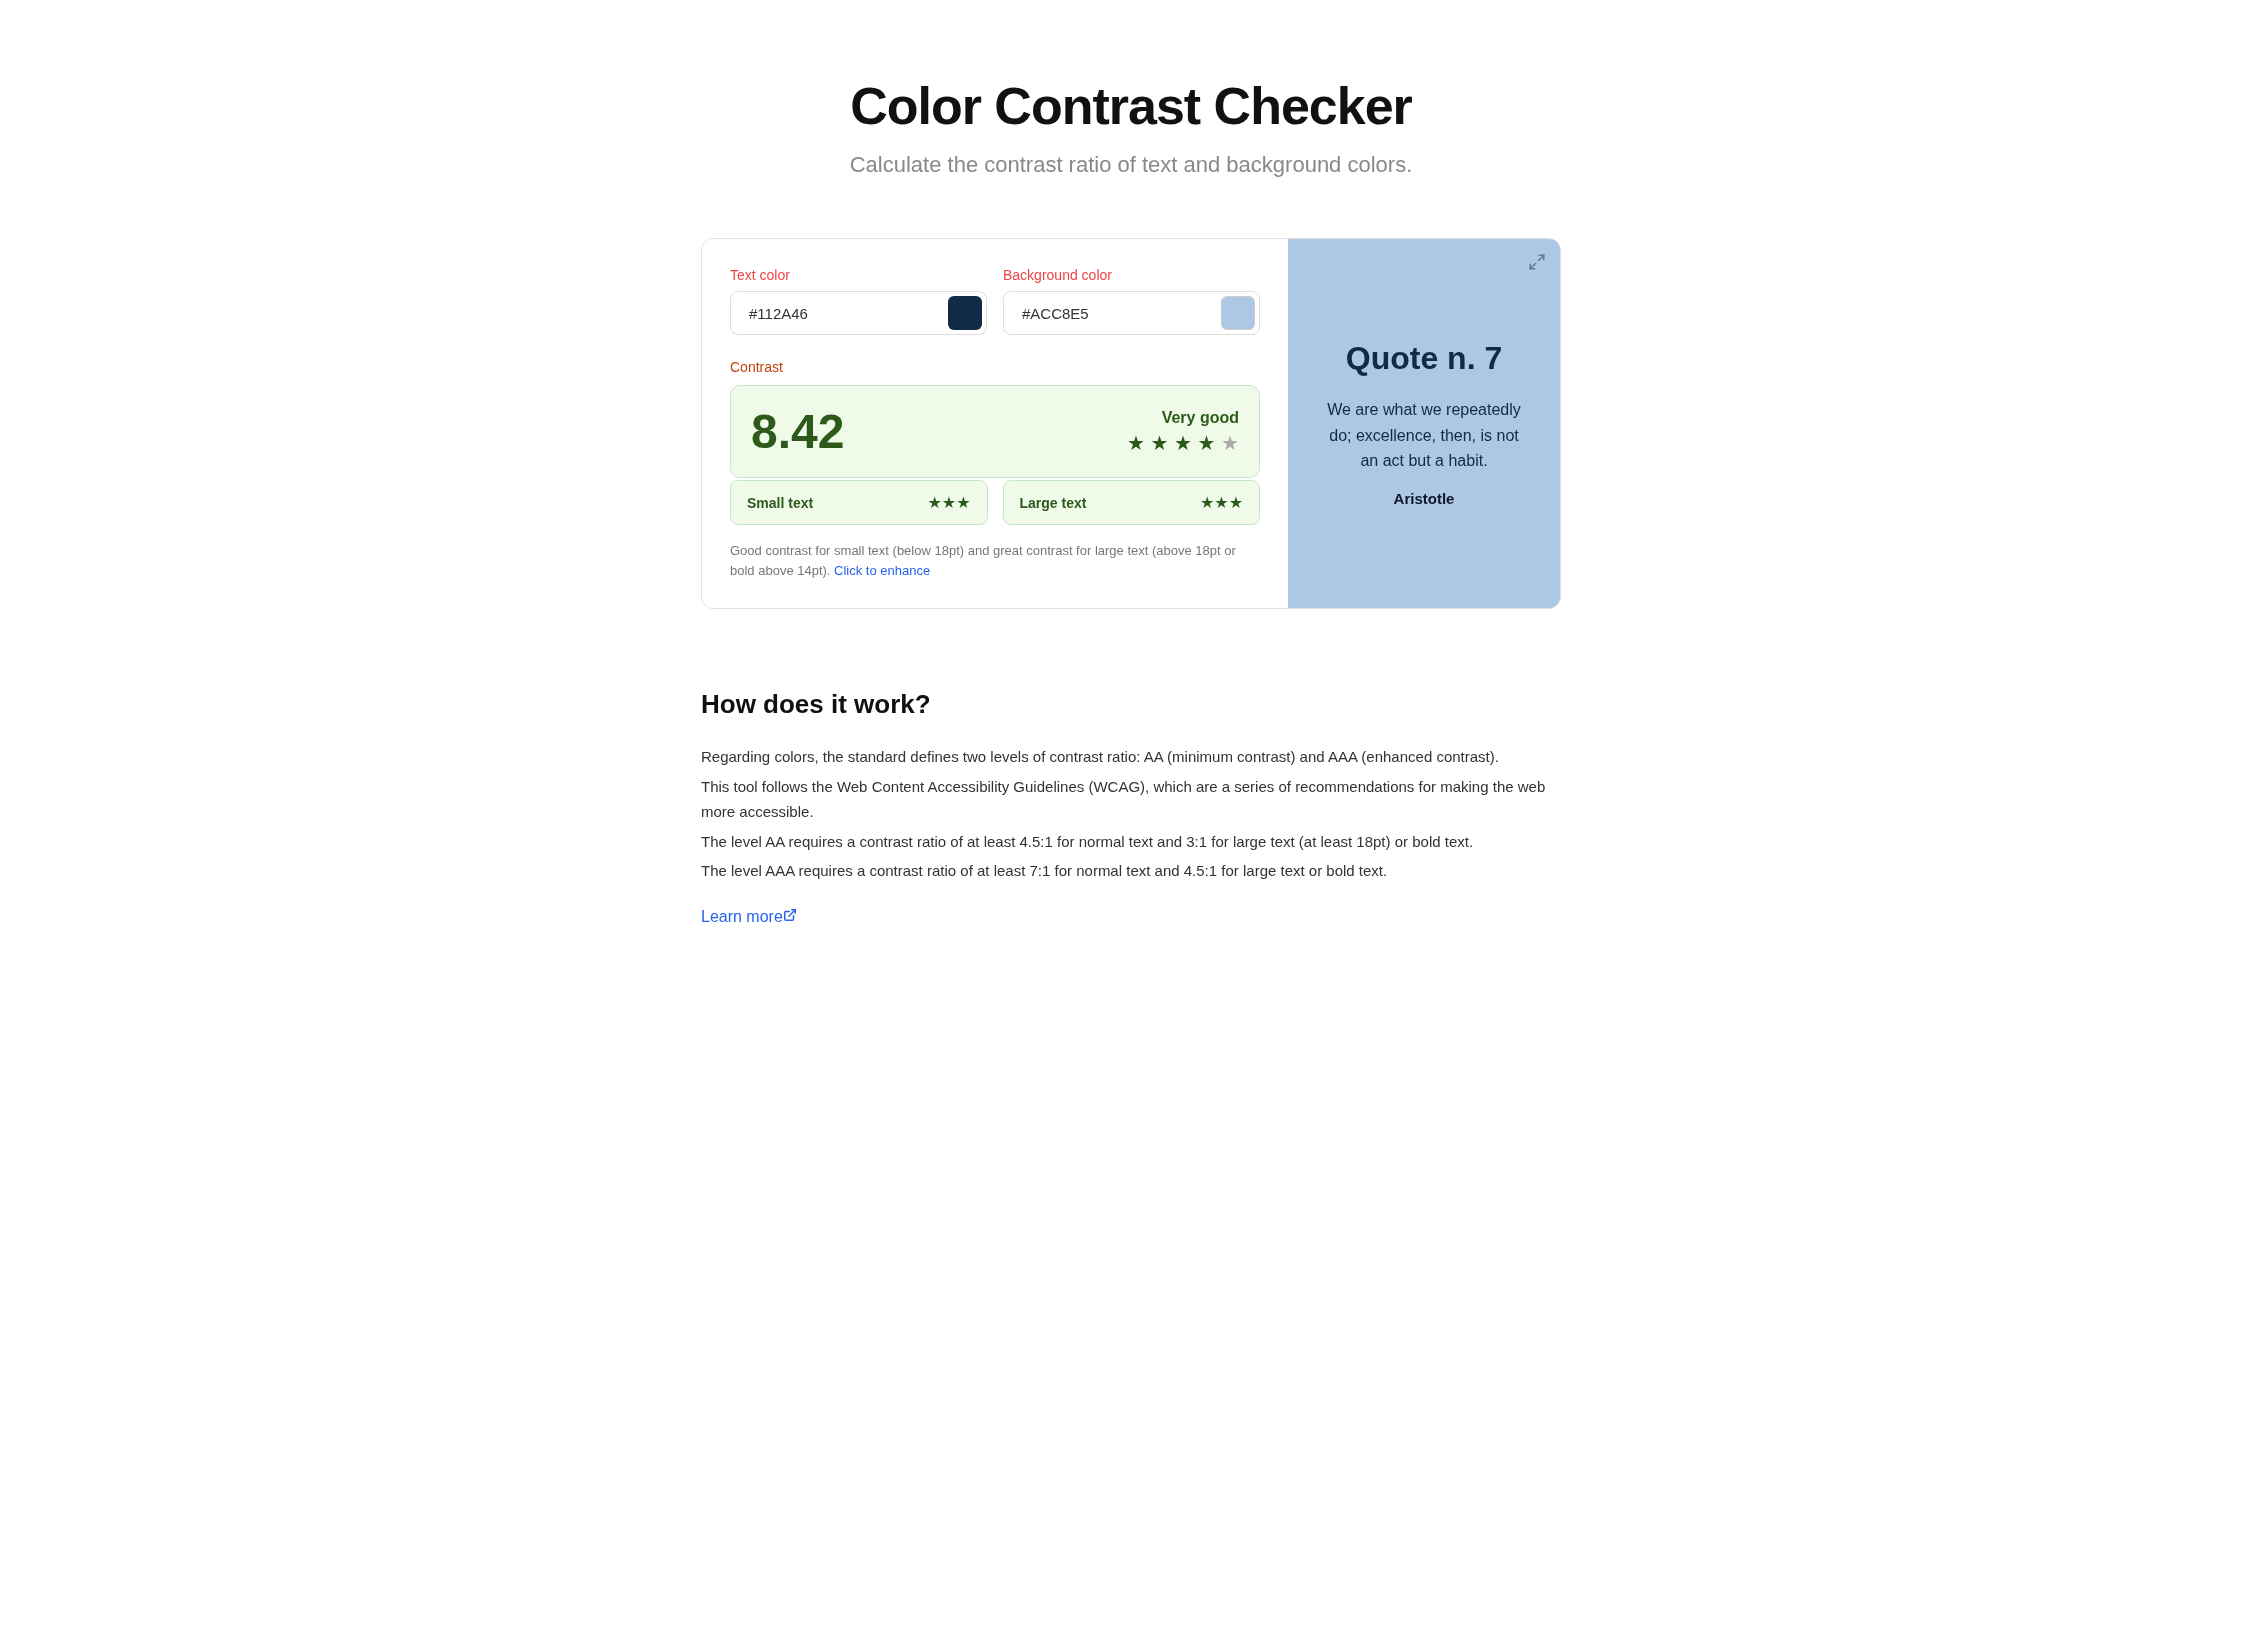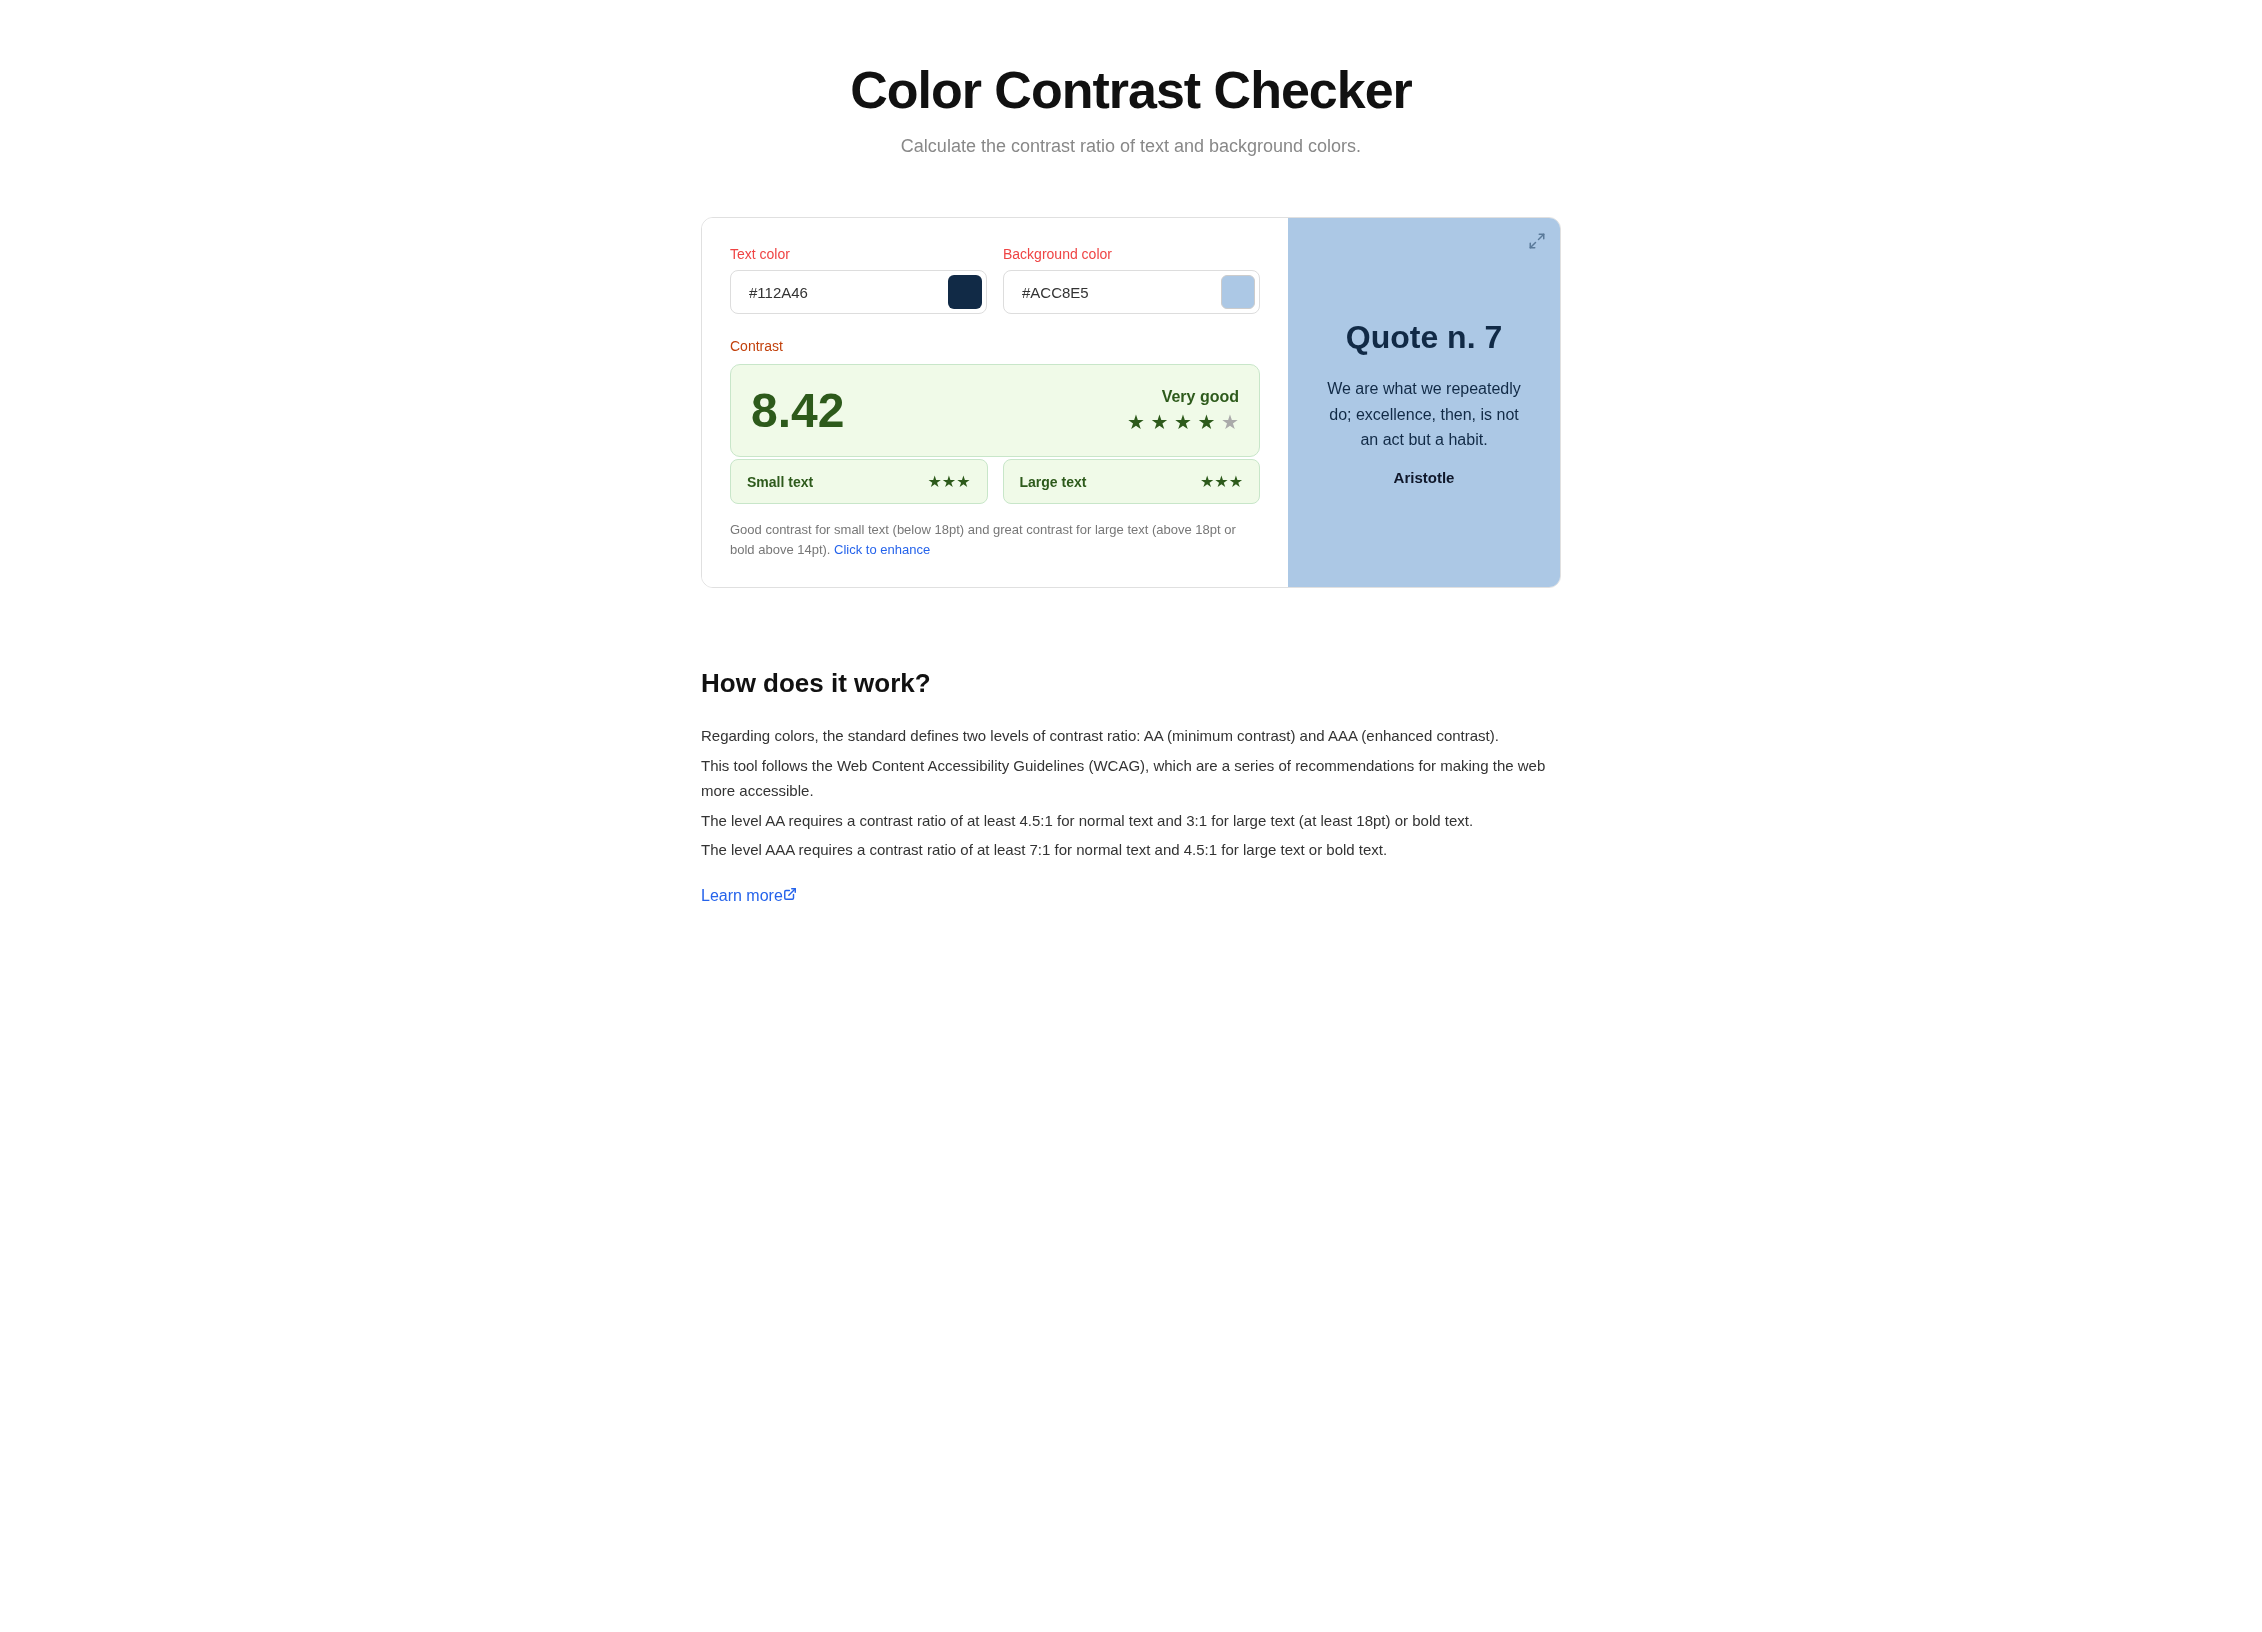--- a/index.html
+++ b/index.html
@@ -4,39 +4,39 @@
   <style>
     * { box-sizing: border-box; margin: 0; padding: 0; }
     body {
       font-family: -apple-system, BlinkMacSystemFont, 'Segoe UI', Helvetica, Arial, sans-serif;
       background: #ffffff;
       color: #1a1a1a;
     }
 
     .page-wrapper {
       max-width: 900px;
-      margin: 0 auto;
+      margin: 16px auto;
       padding: 60px 20px 80px;
     }
 
     .header {
       text-align: center;
       margin-bottom: 60px;
     }
 
     .header h1 {
       font-size: 52px;
       font-weight: 900;
       color: #111111;
       letter-spacing: -1px;
       margin-bottom: 16px;
     }
 
     .header p {
-      font-size: 18px;
+      font-size: 22px;
       color: #888888;
     }
 
     
     .checker-container {
       display: flex;
       border: 1px solid #e0e0e0;
       border-radius: 12px;
       overflow: hidden;
       margin-bottom: 80px;

